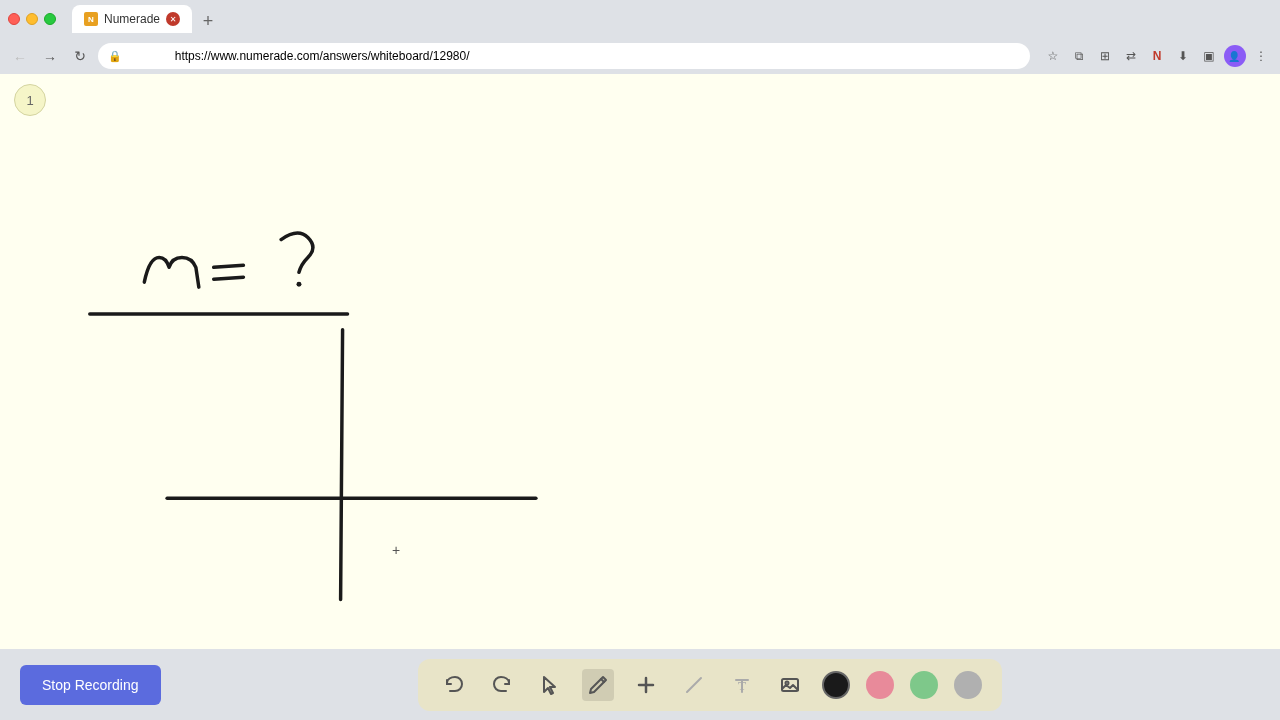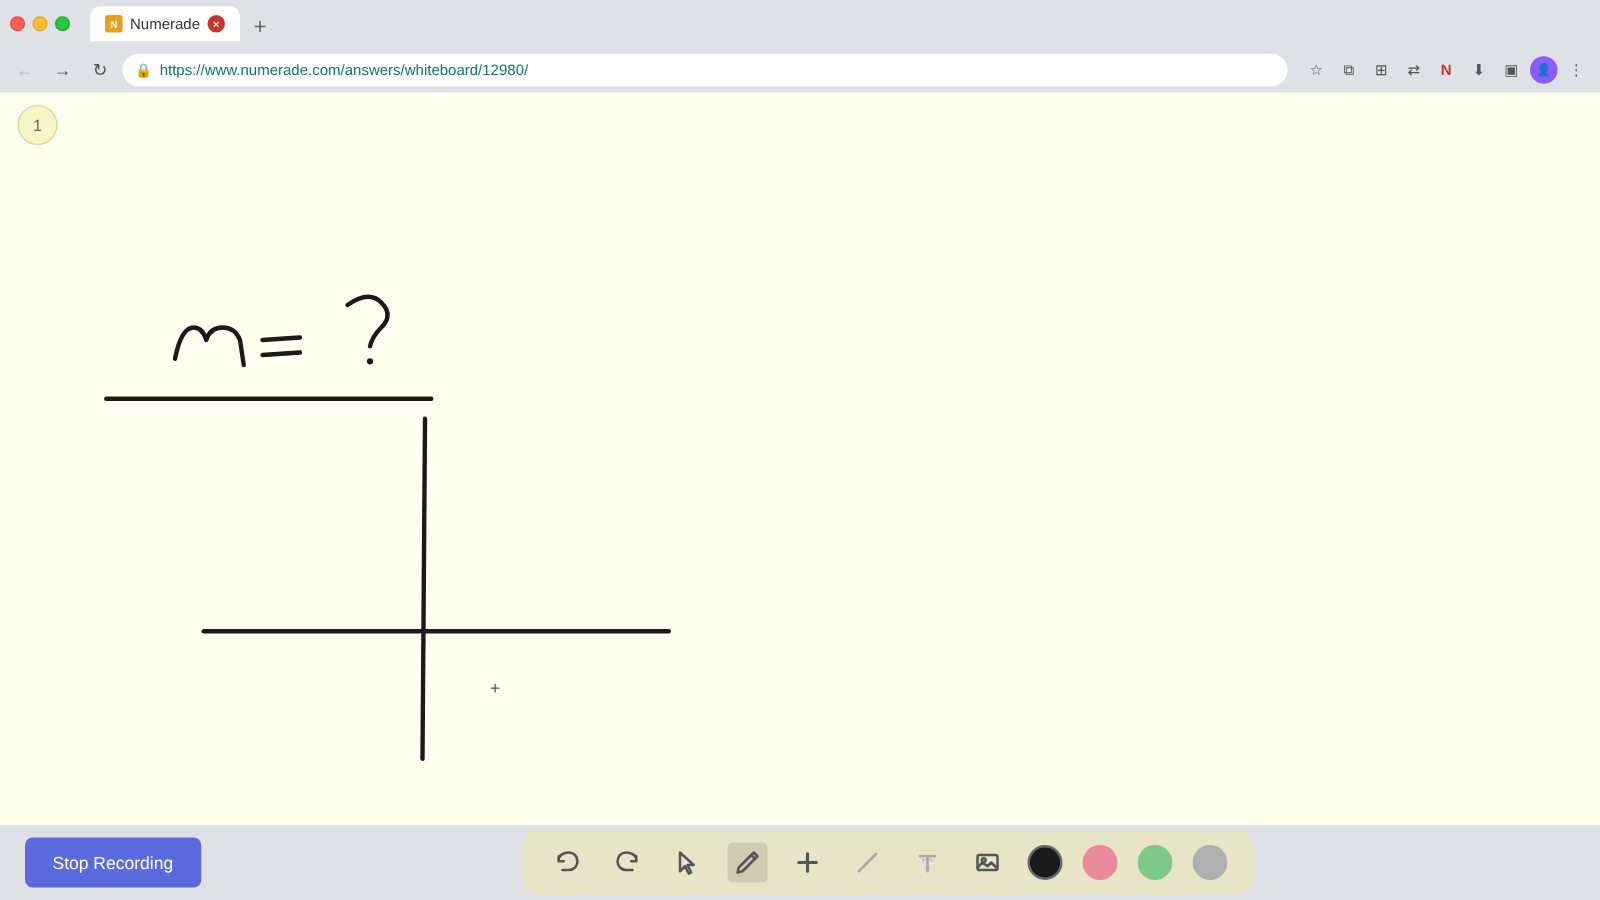--- a/index.html
+++ b/index.html
@@ -117,21 +117,21 @@
       background: white;
       border-radius: 13px;
       display: flex;
       align-items: center;
       padding: 0 10px;
       font-size: 12px;
       color: #333;
       gap: 6px;
     }
     .url-lock { color: #666; font-size: 11px; }
-    .url-text { flex: 1; color: #0f766e; }
+    .url-text { flex: 1; color: #000000; margin-left: 47px; }
     .toolbar-icons {
       display: flex;
       align-items: center;
       gap: 4px;
       margin-left: 6px;
     }
     .toolbar-icon {
       width: 22px;
       height: 22px;
       display: flex;
@@ -191,21 +191,21 @@
     
     .cursor-plus {
       position: absolute;
       color: #555;
       font-size: 14px;
       pointer-events: none;
     }
 
     
     .bottom-toolbar {
-      height: 60px;
+      height: 71px;
       background: #dee1e6;
       display: flex;
       align-items: center;
       justify-content: space-between;
       padding: 0 20px;
     }
 
     .stop-recording-btn {
       background: #5b6bde;
       color: white;

